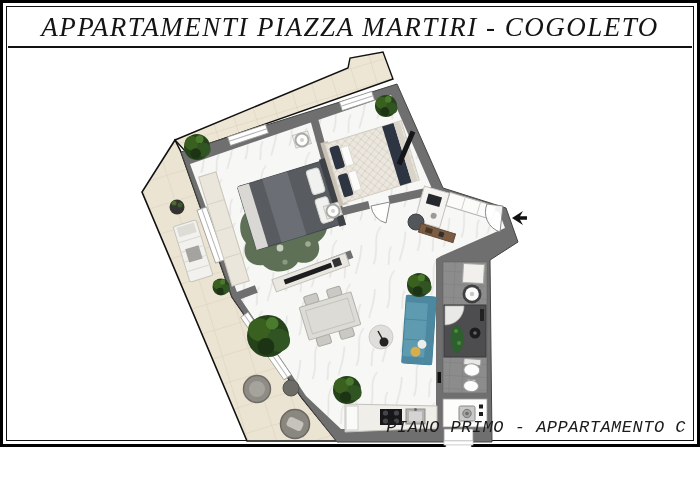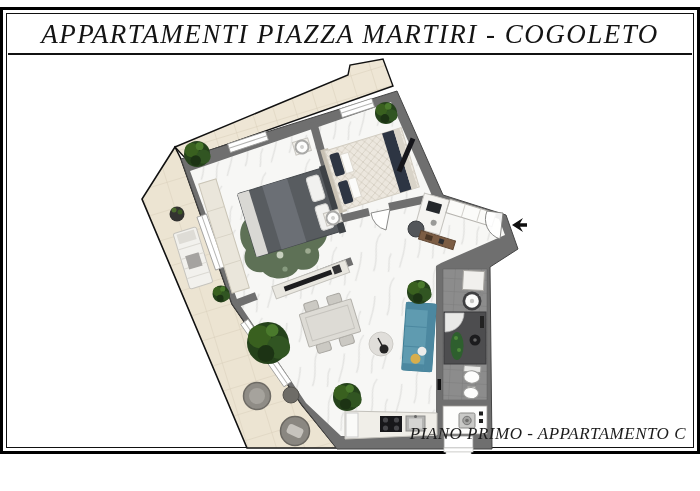--- a/index.html
+++ b/index.html
@@ -1,25 +1,25 @@
 <!DOCTYPE html>
 <html style="--frame: #000000; --outline: #111111; --wall: #6f6f6f; --marble_floor: #f7f7f5; --marble_vein: #e3e3e1; --terrace_tile: #ece4d2; --terrace_line: #d9cfba; --balcony_tile: #eee6d5; --bath_floor: #8c8c8c; --bath_line: #7c7c7c; --shower: #4d4d4f; --bed_dark: #585c60; --bed_light: #ece7de; --pillow_navy: #2d3543; --rug_green: #5e7156; --sofa: #5f9bb0; --sofa_dark: #4c88a0; --plant: #25421b; --wood: #7c5d44; --cushion_yellow: #d8ae4c;"><head>
 <meta charset="utf-8">
 <style>
   html,body{margin:0;padding:0;background:#ffffff;}
   .page{position:relative;width:700px;height:447px;background:#fff;overflow:hidden;
-        font-family:"Liberation Serif",serif;margin-top:7px;}
+        font-family:"Liberation Serif",serif;}
   .frame-outer{position:absolute;inset:0;border:3px solid var(--frame,#000);pointer-events:none;}
   .frame-inner{position:absolute;inset:6px;border:1.5px solid var(--outline,#111);pointer-events:none;}
   .title-bar{position:absolute;left:8px;right:8px;top:8px;height:38px;
              border-bottom:2px solid var(--outline,#111);
              display:flex;align-items:center;justify-content:center;}
   .title-bar h1{margin:0;font-size:27px;font-weight:500;font-style:italic;
                 letter-spacing:1.5px;color:#141414;white-space:nowrap;}
-  .caption-bar{position:absolute;right:14px;bottom:10px;}
+  .caption-bar{position:absolute;right:14px;bottom:10px;font-family:Liberation Mono, monospace;}
   .caption-bar span{font-size:17px;font-style:italic;letter-spacing:.5px;color:#1c1c1c;}
   svg.plan{position:absolute;left:0;top:0;}
   .wallfill{fill:var(--wall,#6f6f6f);stroke:#454545;stroke-width:1;}
   .marble{fill:url(#marblePat);}
   .terr{fill:url(#terracePat);stroke:var(--outline,#111);stroke-width:1.6;}
   .balc{fill:url(#balconyPat);stroke:var(--outline,#111);stroke-width:1.4;}
   .iw{fill:var(--wall,#6f6f6f);}
   .win{fill:#ffffff;stroke:#9a9a98;stroke-width:.8;}
   .arc{fill:rgba(255,255,255,.9);stroke:#7e7e7c;stroke-width:.9;}
 </style>

